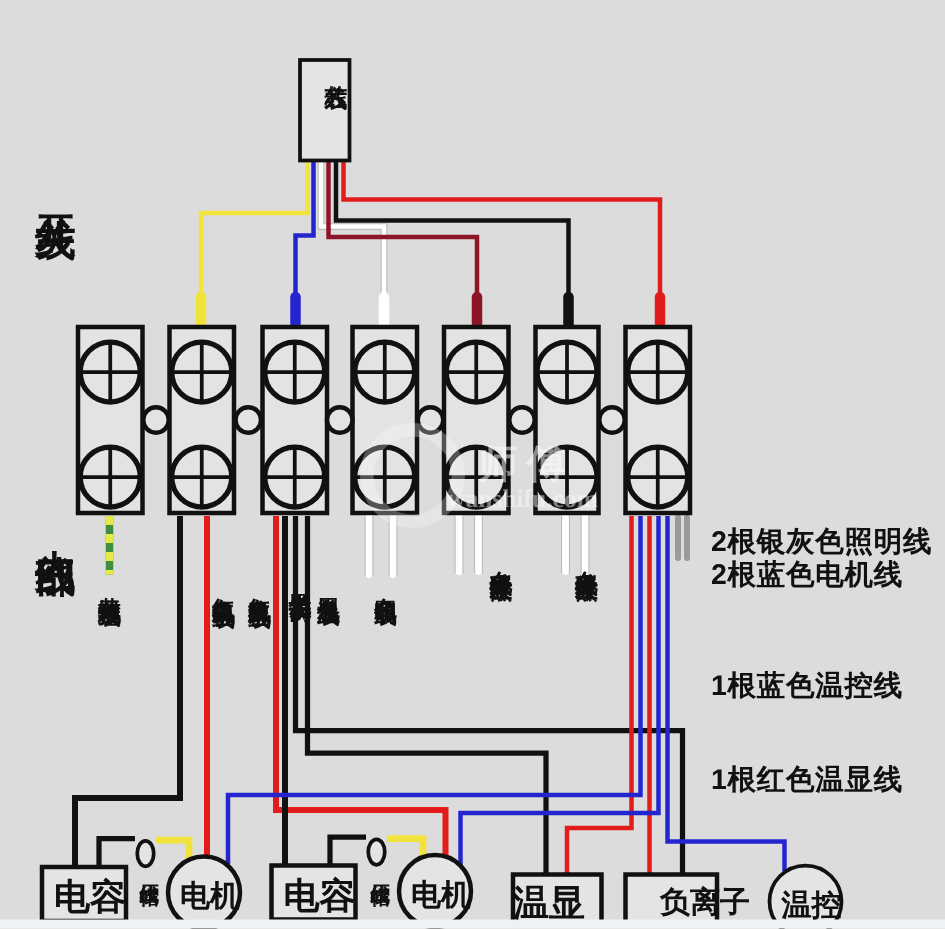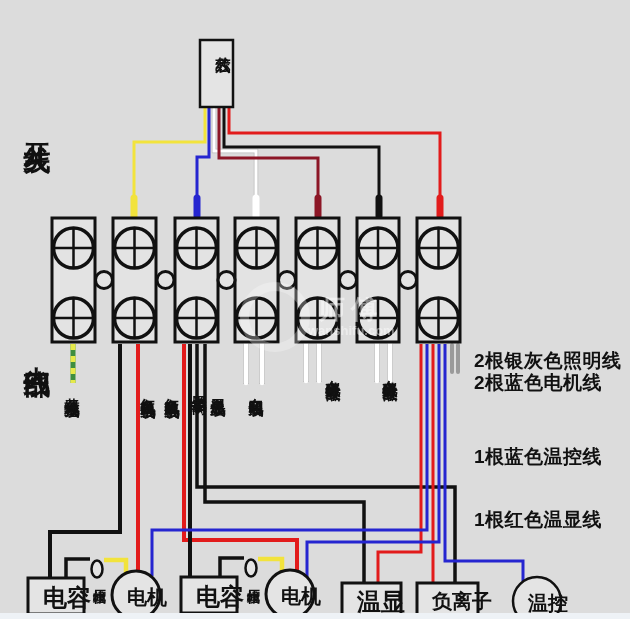--- a/index.html
+++ b/index.html
@@ -8,21 +8,21 @@
     position:relative;width:630px;height:619px;background:#dcdcdc;
     overflow:hidden;color:#111;
   }
   svg{position:absolute;left:0;top:0;}
   .txt{position:absolute;color:#111;font-weight:bold;white-space:nowrap;}
   .title{left:60px;top:8px;width:470px;text-align:center;font-size:30px;letter-spacing:3px;}
   .vtext{writing-mode:vertical-rl;text-orientation:upright;letter-spacing:1px;}
   .side-label{font-size:27px;letter-spacing:2px;}
   .wire-label{font-size:15px;line-height:16px;}
   .right-item{left:462px;font-size:19px;letter-spacing:0.5px;margin-left:12px;}
-  .comp-label{font-size:24px;text-align:left;padding-left:15px;}
+  .comp-label{font-size:24px;text-align:right;}
   .comp-label.small{font-size:20px;}
   .crimp-label{font-size:13px;}
   .six-core{left:201px;top:44px;width:31px;text-align:center;font-size:15px;}
   .watermark{color:#fff;opacity:0.5;font-weight:bold;}
   .wm-ring{position:absolute;left:240px;top:282px;width:52px;height:52px;border:9px solid #fff;
            border-radius:50%;opacity:0.28;}
 </style>
 </head>
 <body>
 
@@ -182,15 +182,15 @@
   <div class="txt comp-label small" style="left:112px;top:584px;width:48px;">电机</div>
   <div class="txt comp-label" style="left:181px;top:581px;width:56px;">电容</div>
   <div class="txt vtext crimp-label" style="left:244px;top:579px;">压线帽</div>
   <div class="txt comp-label small" style="left:266px;top:583px;width:48px;">电机</div>
   <div class="txt comp-label" style="left:342px;top:586px;width:48px;">温显</div>
   <div class="txt comp-label small" style="left:417px;top:588px;width:83px;">负离子</div>
   <div class="txt comp-label small" style="left:513px;top:590px;width:48px;">温控</div>
 
   <div class="wm-ring"></div>
   <div class="txt watermark" style="left:319px;top:292px;font-size:26px;letter-spacing:6px;">师傅</div>
-  <div class="txt watermark" style="left:308px;top:323px;font-size:13px;opacity:0.45;">wanshifu.com</div>
+  <div class="txt watermark" style="left:298px;top:323px;font-size:17px;opacity:0.45;font-family:Liberation Serif, serif;">wanshifu.com</div>
 
 </div>
 
 </body></html>

